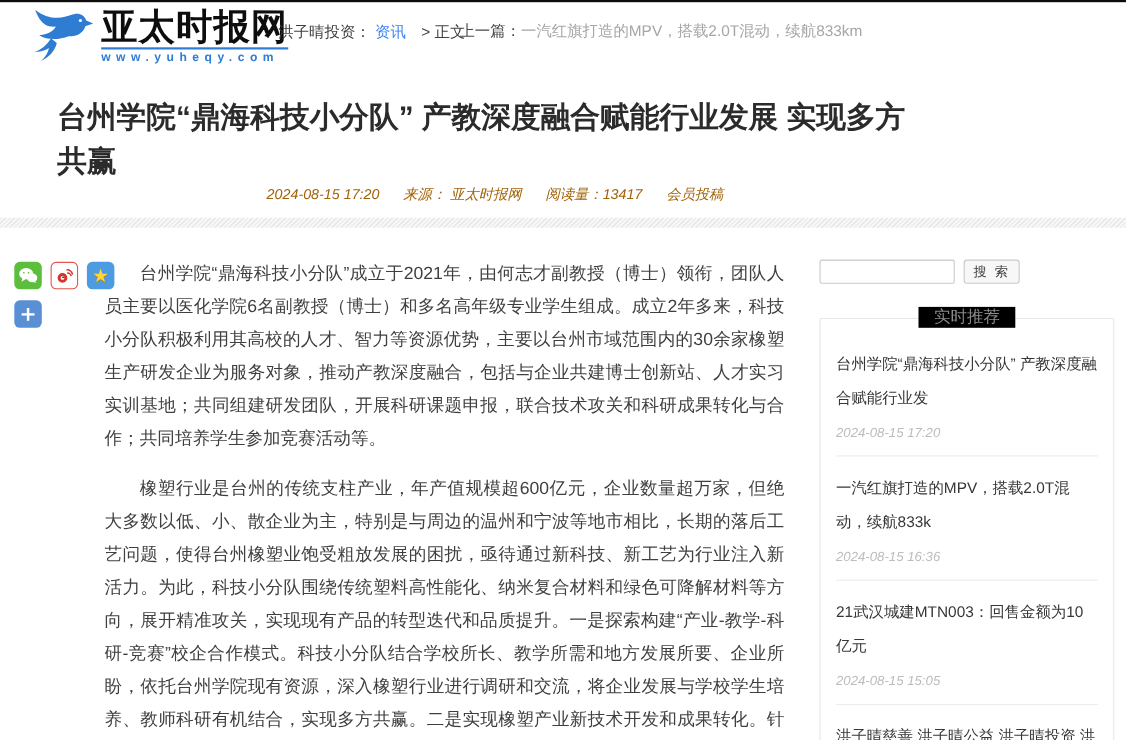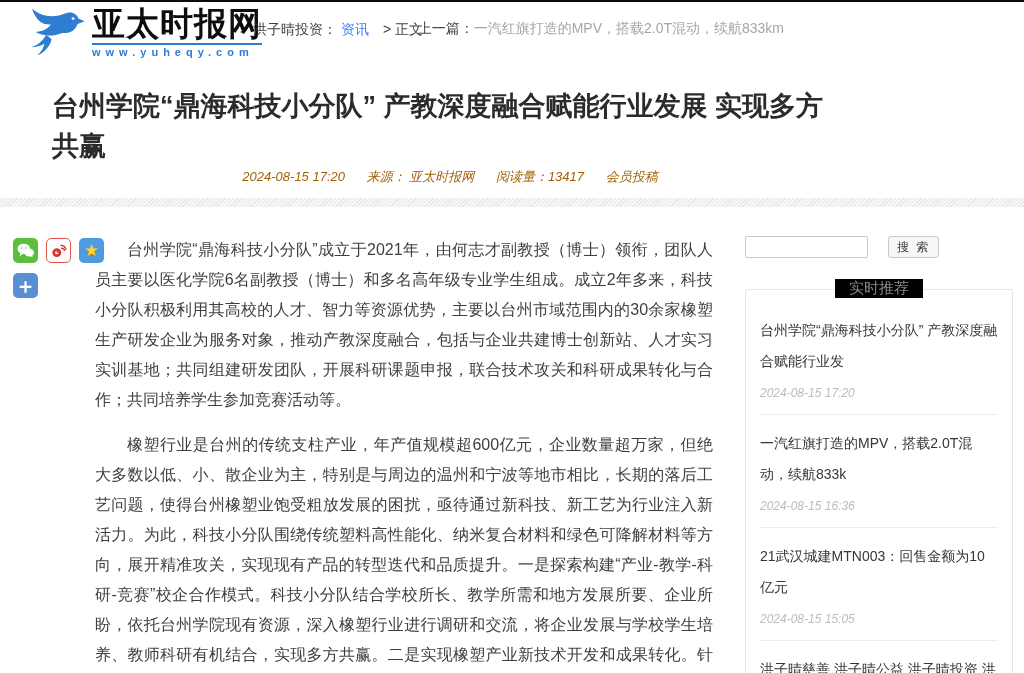--- a/index.html
+++ b/index.html
@@ -47,21 +47,21 @@
   .share-qzone  { background:#4d9be0; font-size:17px; color:#ffd23e; text-shadow:0 1px 0 #b58a00; }
   .share-more   { background:#5b8fd4; color:#fff; font-size:21px; font-weight:bold; line-height:21px; }
   
   .article-body { position:absolute; left:95px; top:233px; width:618px; }
   .article-body p {
     font-size:16px; color:#3f3f3f; line-height:30px; text-indent:2em;
     text-align:justify; margin-bottom:15px;
   }
   
   .sidebar { position:absolute; left:745px; top:234px; width:270px; }
-  .search-row { display:flex; align-items:flex-start;gap:12px; }
+  .search-row { display:flex; align-items:flex-start; }
   .search-input {
     width:123px; height:22px; border:1px solid #c9c9c9; border-radius:2px;
     font-size:12px; padding:0 6px; outline:none; color:#333;
   }
   .search-btn {
     margin-left:8px; height:22px; padding:0 8px; font-size:12px; color:#3c3c3c;
     background:#f7f7f7; border:1px solid #c9c9c9; border-radius:3px; cursor:pointer;
     letter-spacing:2px;
   }
   .recommend-box {

